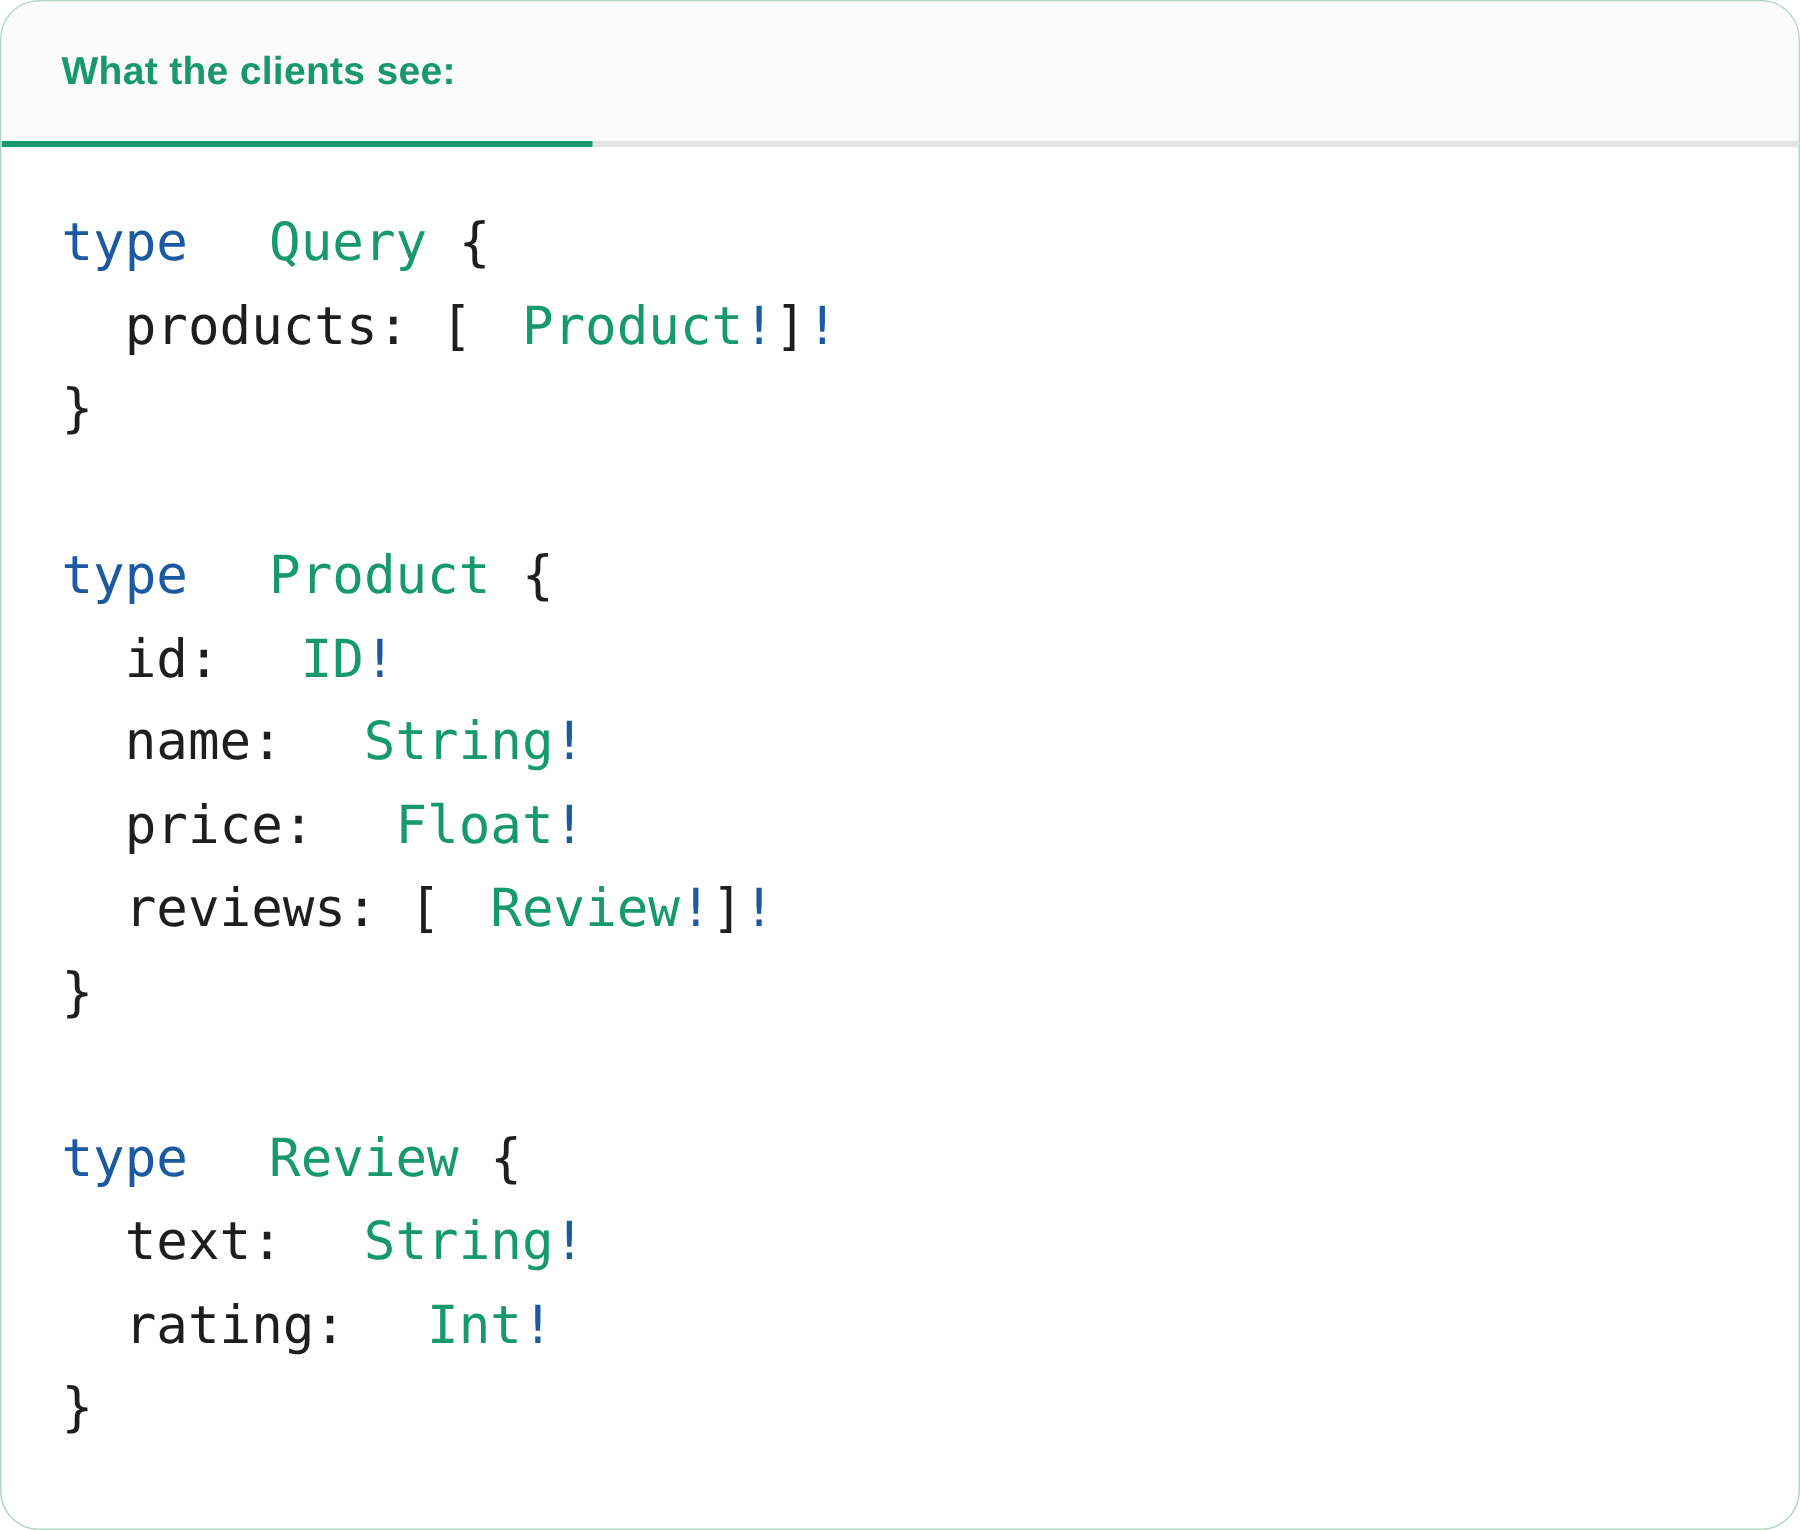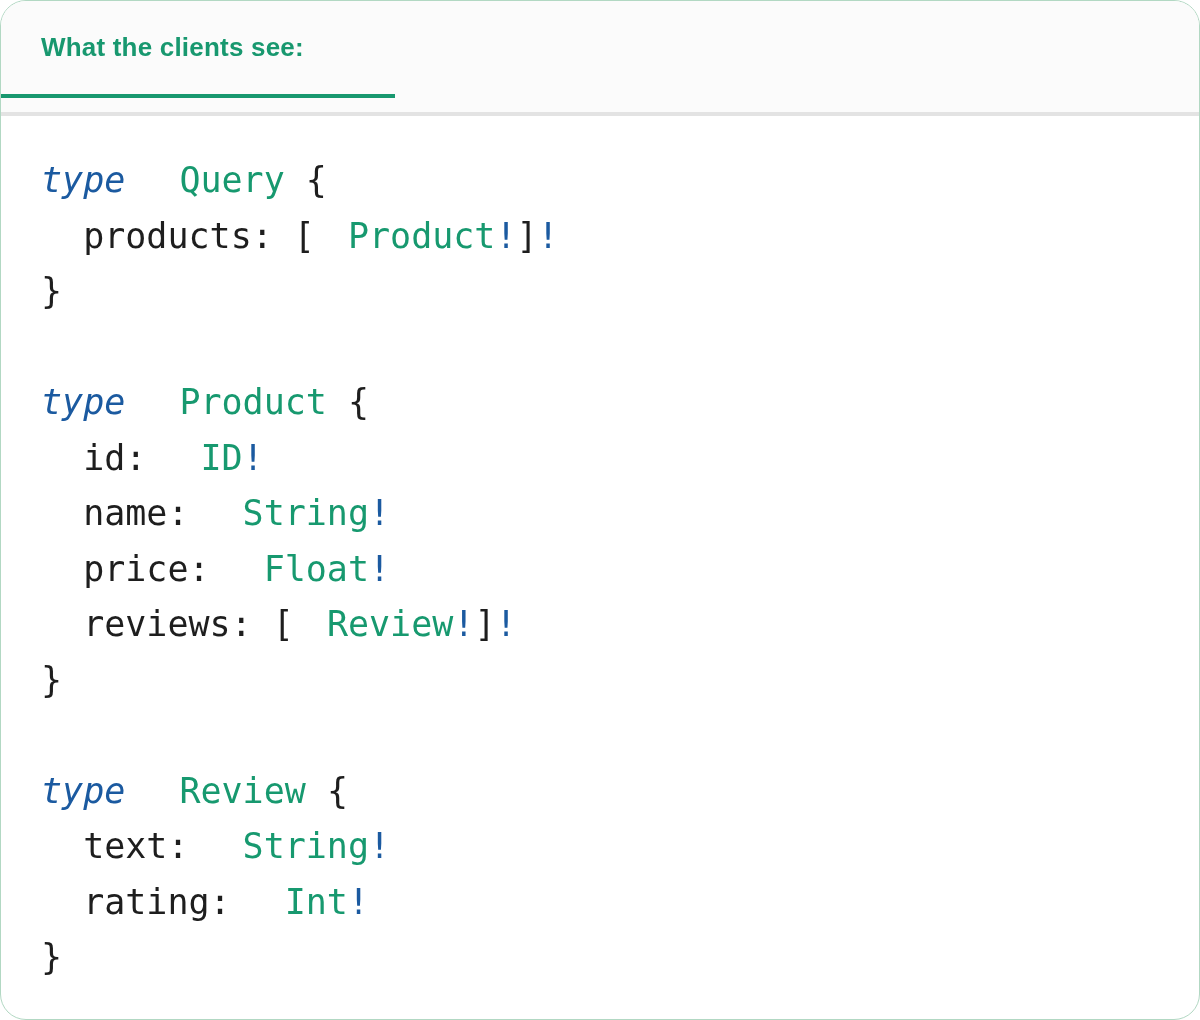--- a/index.html
+++ b/index.html
@@ -24,21 +24,21 @@
     position: relative;
     width: 1200px;
     height: 1020px;
     background: var(--card-background);
     border: 1px solid var(--card-border-green);
     border-radius: 26px;
     overflow: hidden;
   }
   .card-header {
     position: relative;
-    height: 115px;
+    height: 97px;
     background: var(--header-background);
     border-bottom: 4px solid var(--header-divider-gray);
   }
   .tab {
     position: absolute;
     left: 0;
     top: 0;
     width: 394px;
     height: 97px;
     display: flex;
@@ -56,21 +56,21 @@
   .code {
     margin: 0;
     padding: 37px 40px 0 40px;
     font-family: "DejaVu Sans Mono", "Liberation Mono", monospace;
     font-size: 35px;
     line-height: 55.5px;
     color: var(--code-plain);
     white-space: pre;
   }
   .code-line { min-height: 55.5px; }
-  .tok-keyword { color: var(--keyword-blue); font-style: italic; }
+  .tok-keyword { color: var(--keyword-blue); }
   .tok-type    { color: var(--type-green); margin-left: 33px; }
   .tok-bang    { color: var(--keyword-blue); }
   .tok-plain   { color: var(--code-plain); }
 </style>
 </head>
 <body>
 
 <div class="card">
   <div class="card-header">
     <div class="tab">

